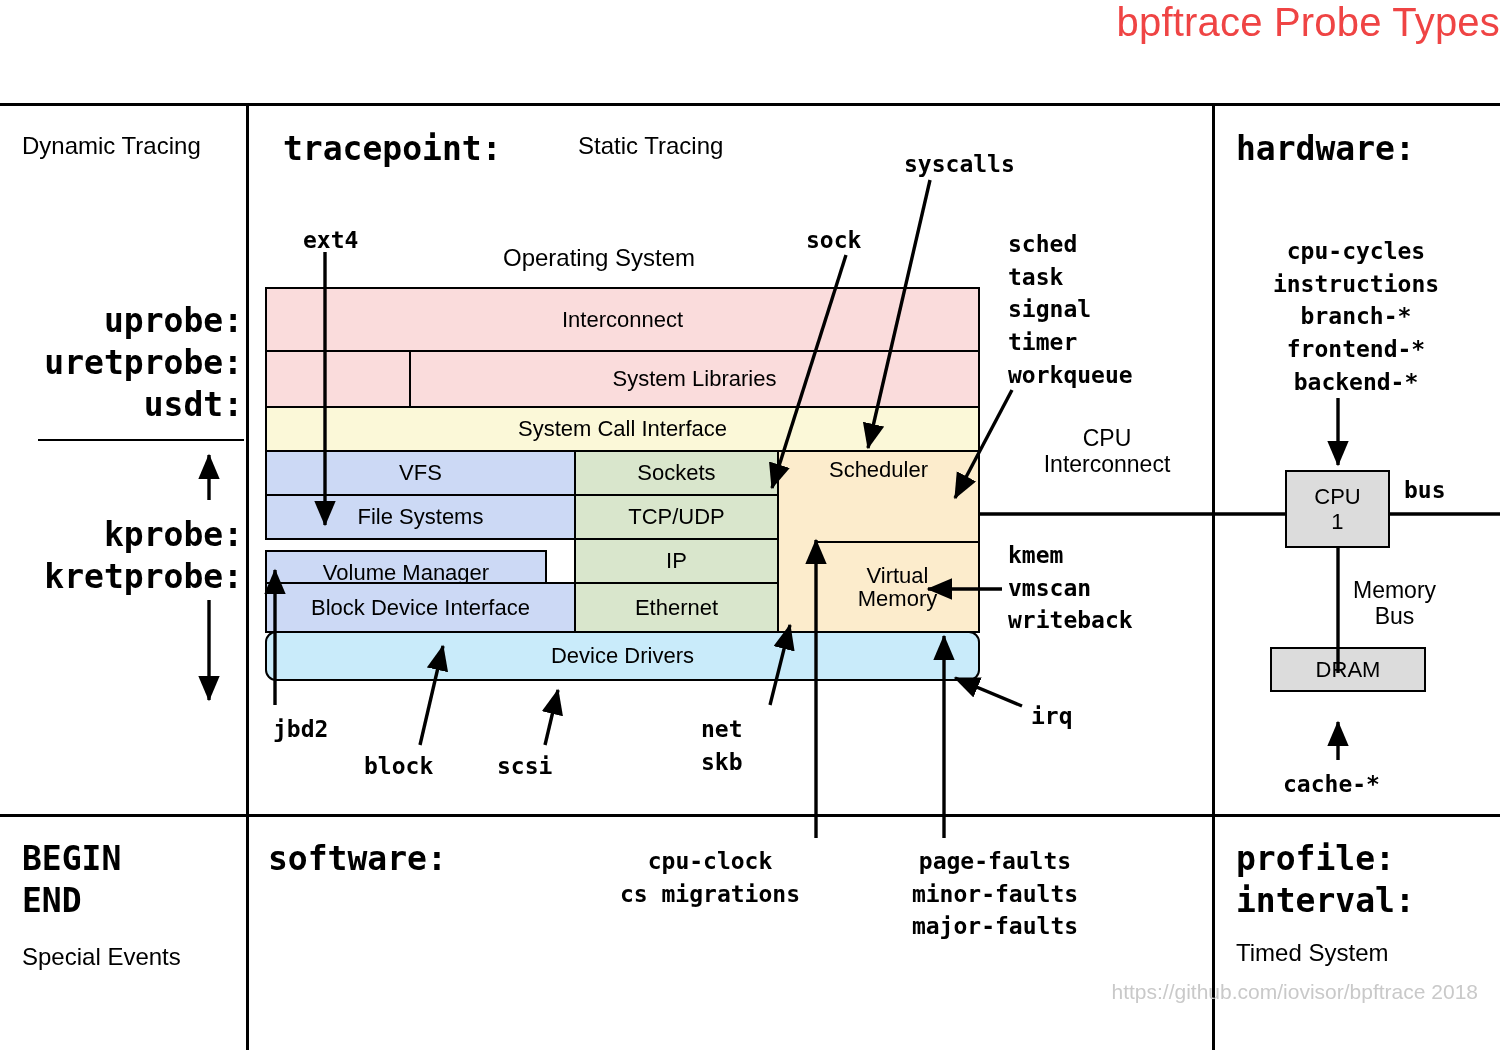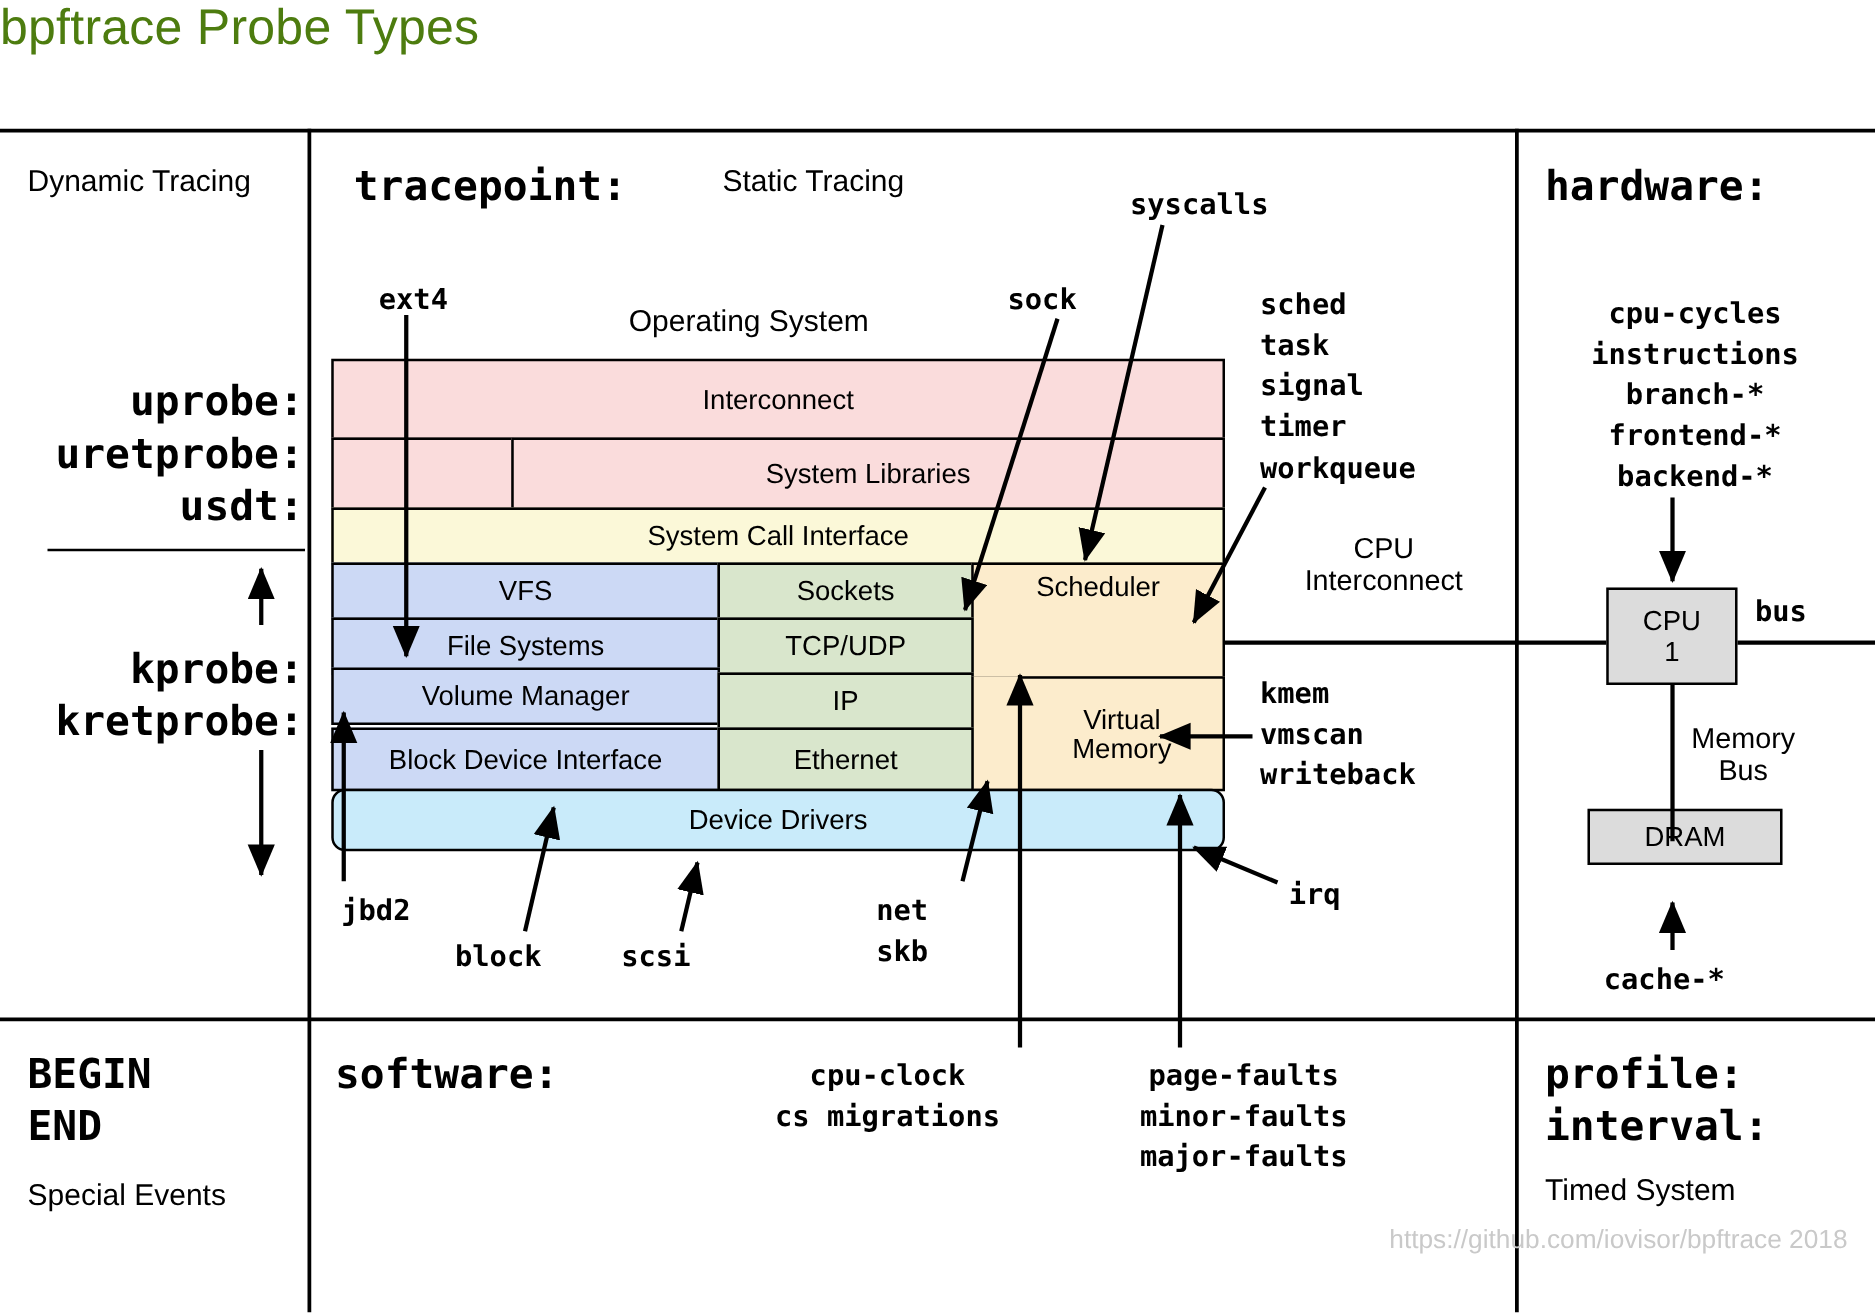--- a/index.html
+++ b/index.html
@@ -5,22 +5,22 @@
   html,body{margin:0;padding:0;background:#fff;}
   body{width:1500px;height:1050px;position:relative;
        font-family:"Liberation Sans", sans-serif;color:#000;overflow:hidden;}
 
   
   .hline{position:absolute;background:#000;height:3px;}
   .vline{position:absolute;background:#000;width:3px;}
   .thinline{position:absolute;background:#000;height:2px;}
 
   
-  #title{left:0;top:42px;width:1500px;text-align:left;
-         font-size:40px;font-weight:300;letter-spacing:.2px;color:#4d7c0f;}
+  #title{left:0;top:42px;width:1500px;text-align:right;
+         font-size:40px;font-weight:300;letter-spacing:.2px;color:#ef4444;}
 
   
   #osstack{position:absolute;left:265px;top:287px;width:715px;height:409px;}
   .box{position:absolute;border:2px solid #000;box-sizing:border-box;
        display:flex;align-items:center;justify-content:center;
        font-size:22px;line-height:1.05;text-align:center;}
   .box.apps{background:#fadcdc;}
   .box.libs{background:#fadcdc;}
   .box.sci{background:#fbf8d8;}
   .box.blue{background:#ccd9f5;}
@@ -96,21 +96,21 @@
     <span>File Systems</span>
   </div>
 
   <div class="box orange" style="left:512px;top:163px;width:203px;height:93px;align-items:flex-start;padding-top:6px;">
     <span>Scheduler</span>
   </div>
   <div class="box green" style="left:309px;top:207px;width:205px;height:46px;">
     <span>TCP/UDP</span>
   </div>
 
-  <div class="box blue" style="left:0;top:247px;width:311px;height:46px;">
+  <div class="box blue" style="left:0;top:263px;width:282px;height:46px;">
     <span>Volume Manager</span>
   </div>
   <div class="box green" style="left:309px;top:251px;width:205px;height:46px;">
     <span>IP</span>
   </div>
   <div class="box orange" style="left:512px;top:254px;width:40px;height:92px;border-top:none;"></div>
   <div class="box orange vm" style="left:550px;top:254px;width:165px;height:92px;white-space:pre-line;">
     <span style="white-space:pre-line;">Virtual
 Memory</span>
   </div>

